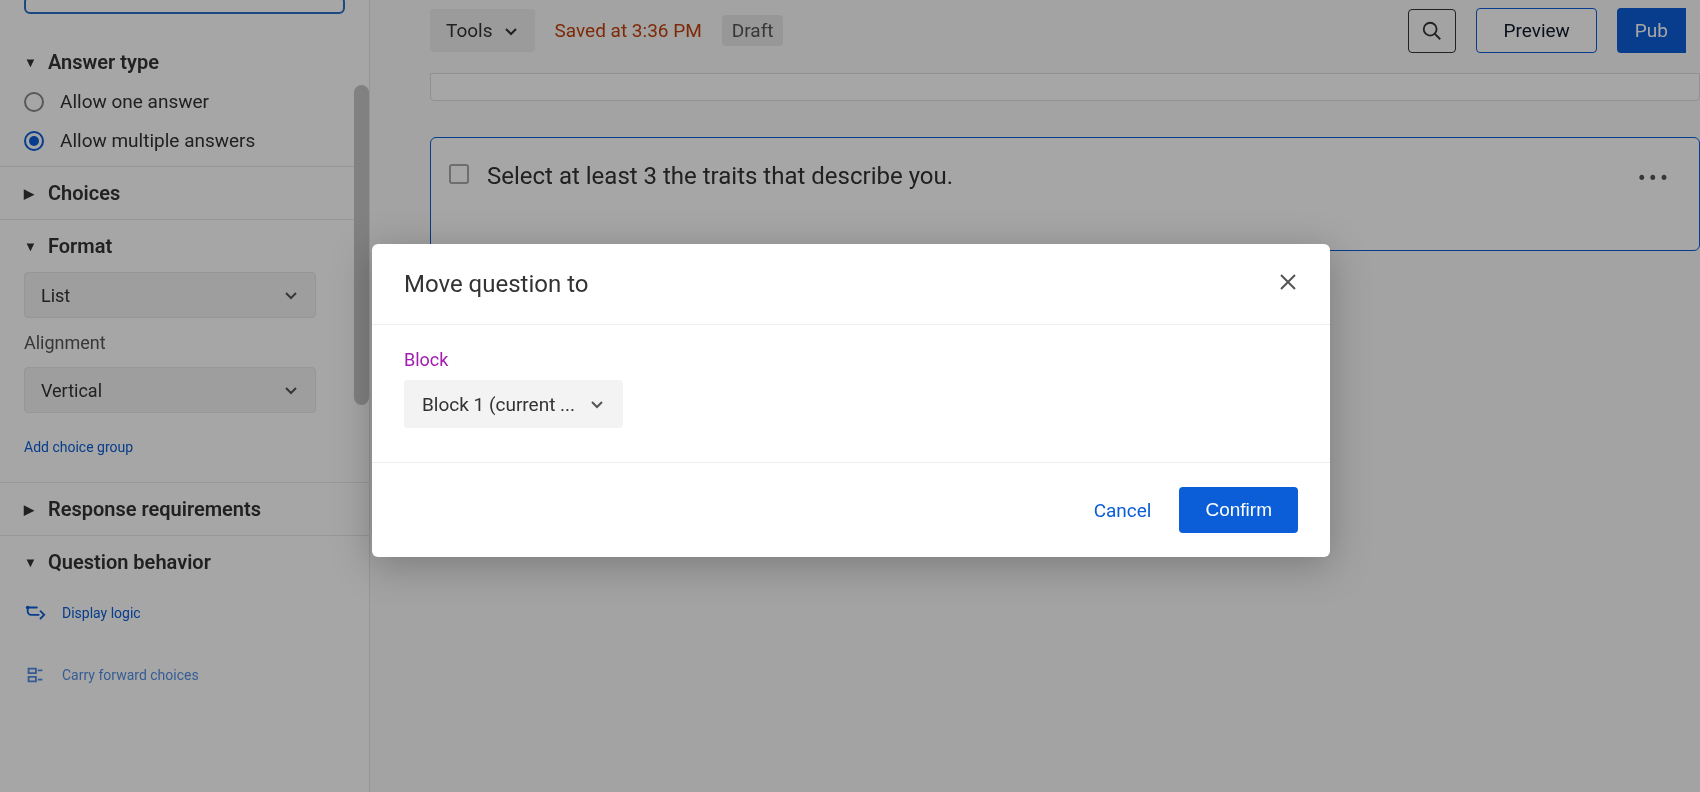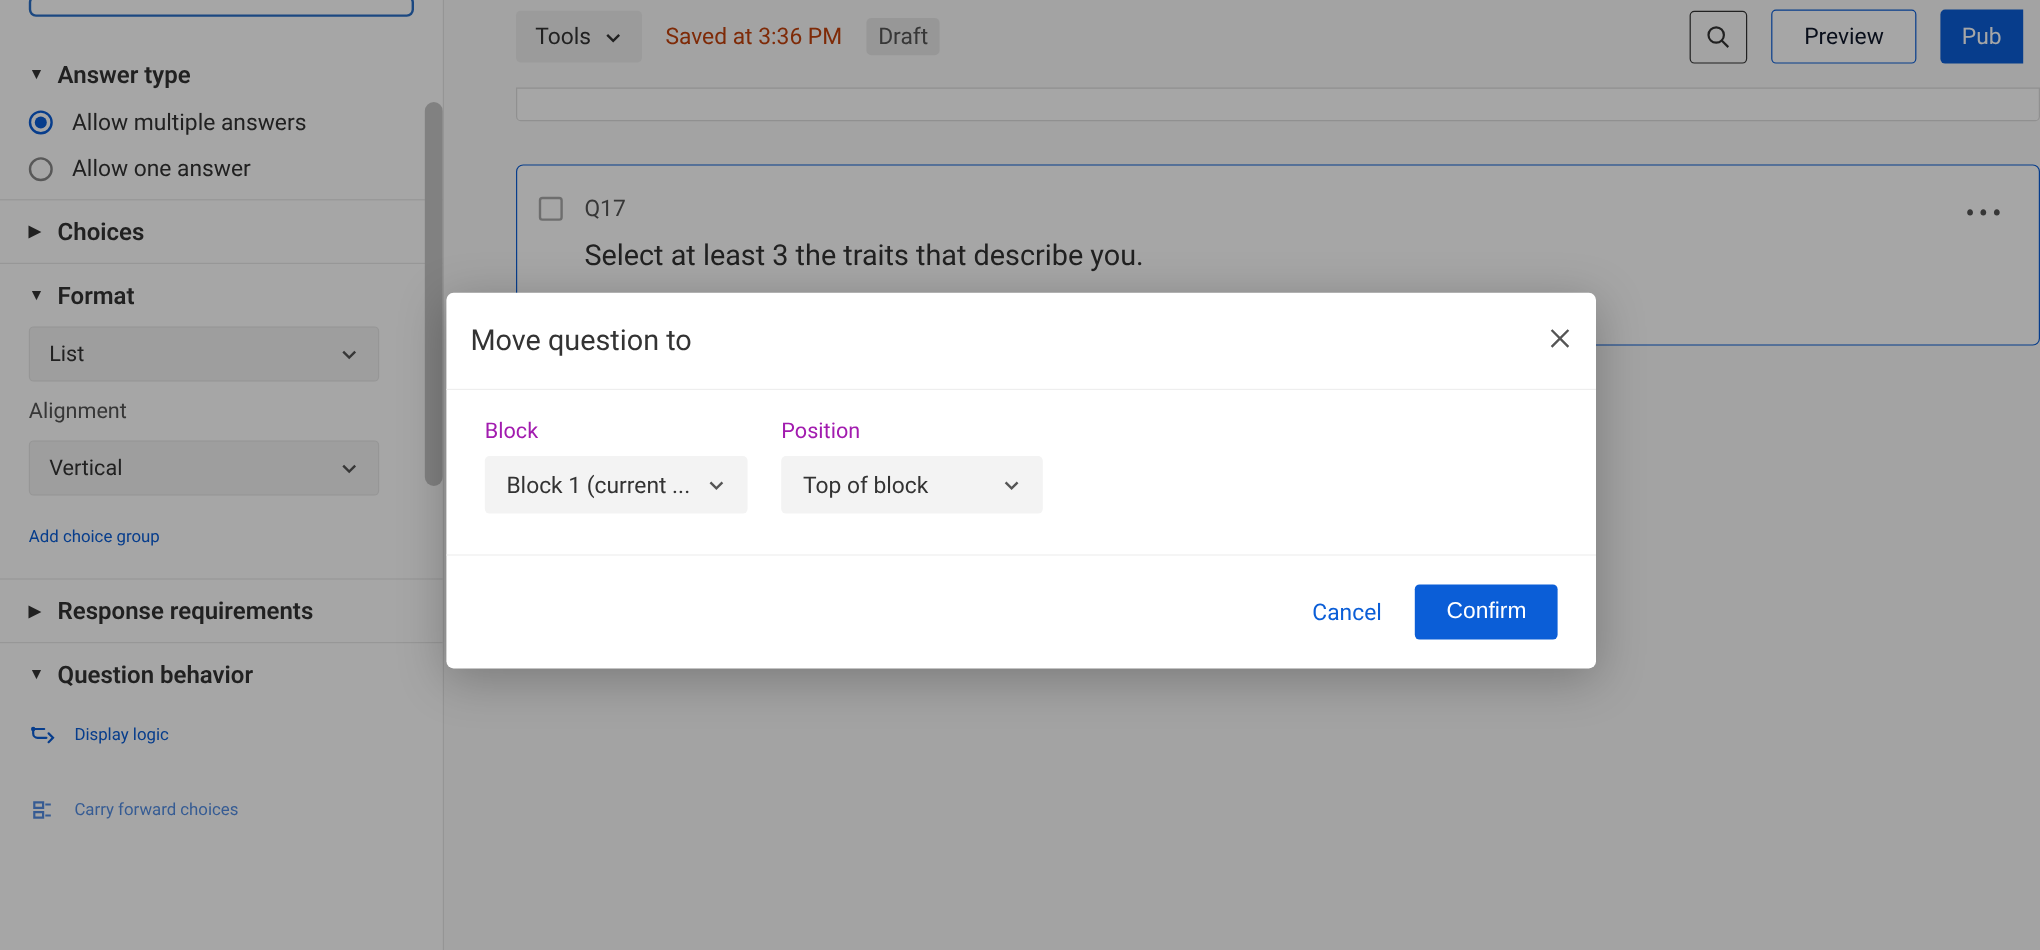--- a/index.html
+++ b/index.html
@@ -203,21 +203,21 @@
       position: absolute;
       left: 372px;
       top: 244px;
       width: 958px;
       background: #fff;
       border-radius: 6px;
       z-index: 100;
       box-shadow: 0 8px 40px rgba(0,0,0,0.25);
     }
     .modal-head {
-      padding: 26px 20px;
+      padding: 26px 32px;
       display: flex;
       align-items: center;
       justify-content: space-between;
       border-bottom: 1px solid #eee;
     }
     .modal-title { font-size: 24px; font-weight: 400; }
     .modal-close { cursor: pointer; }
     .modal-body {
       padding: 24px 32px 34px 32px;
       display: flex;
@@ -264,28 +264,28 @@
 
 <div class="sidebar">
   <div class="sidebar-top-box"></div>
 
   <div class="section">
     <div class="section-head">
       <span class="caret">▼</span>
       <span>Answer type</span>
     </div>
     <div class="radio-row">
+      <span class="radio-outer"></span>
+      <span>Allow one answer</span>
+    </div>
+    <div class="radio-row">
       <span class="radio-outer" style="border-color:#0b5ed7">
           <span class="radio-inner"></span>
         </span>
       <span>Allow multiple answers</span>
-    </div>
-    <div class="radio-row">
-      <span class="radio-outer"></span>
-      <span>Allow one answer</span>
     </div>
   </div>
 
   <div class="section">
     <div class="section-head">
       <span class="caret">▶</span>
       <span>Choices</span>
     </div>
   </div>
 
@@ -362,21 +362,20 @@
       </svg>
     </div>
     <div class="outline-btn">Preview</div>
     <div class="primary-btn">Pub</div>
   </div>
 
   <div style="border:1px solid #ddd; border-radius:0 0 4px 4px; height:28px; margin-bottom:36px; background:#fff;"></div>
 
   <div class="question-card">
     <div class="question-checkbox"></div>
-    <div class="q-code">Q17</div>
     <div class="q-text">Select at least 3 the traits that describe you.</div>
     <div class="more-dots">•••</div>
   </div>
 
   <div class="plain-question">
     <div class="q-code">Q14</div>
     <div class="q-text" style="margin-bottom:12px">What is the capital of Uruguay?</div>
     <div class="opt-row">
       <span class="opt-radio"></span>
       <span>Monterey</span>
@@ -406,27 +405,18 @@
   <div class="modal-body">
     <div class="form-group">
       <div class="form-label">Block</div>
       <div class="modal-select">
         <span>Block 1 (current ...</span>
         <svg class="chevron-svg" viewBox="0 0 16 16">
             <path d="M3 6l5 5 5-5" stroke="#555" stroke-width="2" fill="none"></path>
           </svg>
       </div>
     </div>
-    <div class="form-group">
-      <div class="form-label">Position</div>
-      <div class="modal-select">
-        <span>Top of block</span>
-        <svg class="chevron-svg" viewBox="0 0 16 16">
-            <path d="M3 6l5 5 5-5" stroke="#555" stroke-width="2" fill="none"></path>
-          </svg>
-      </div>
-    </div>
   </div>
   <div class="modal-footer">
     <span class="cancel-link">Cancel</span>
     <button class="confirm-btn">Confirm</button>
   </div>
 </div>
 
 </body></html>

